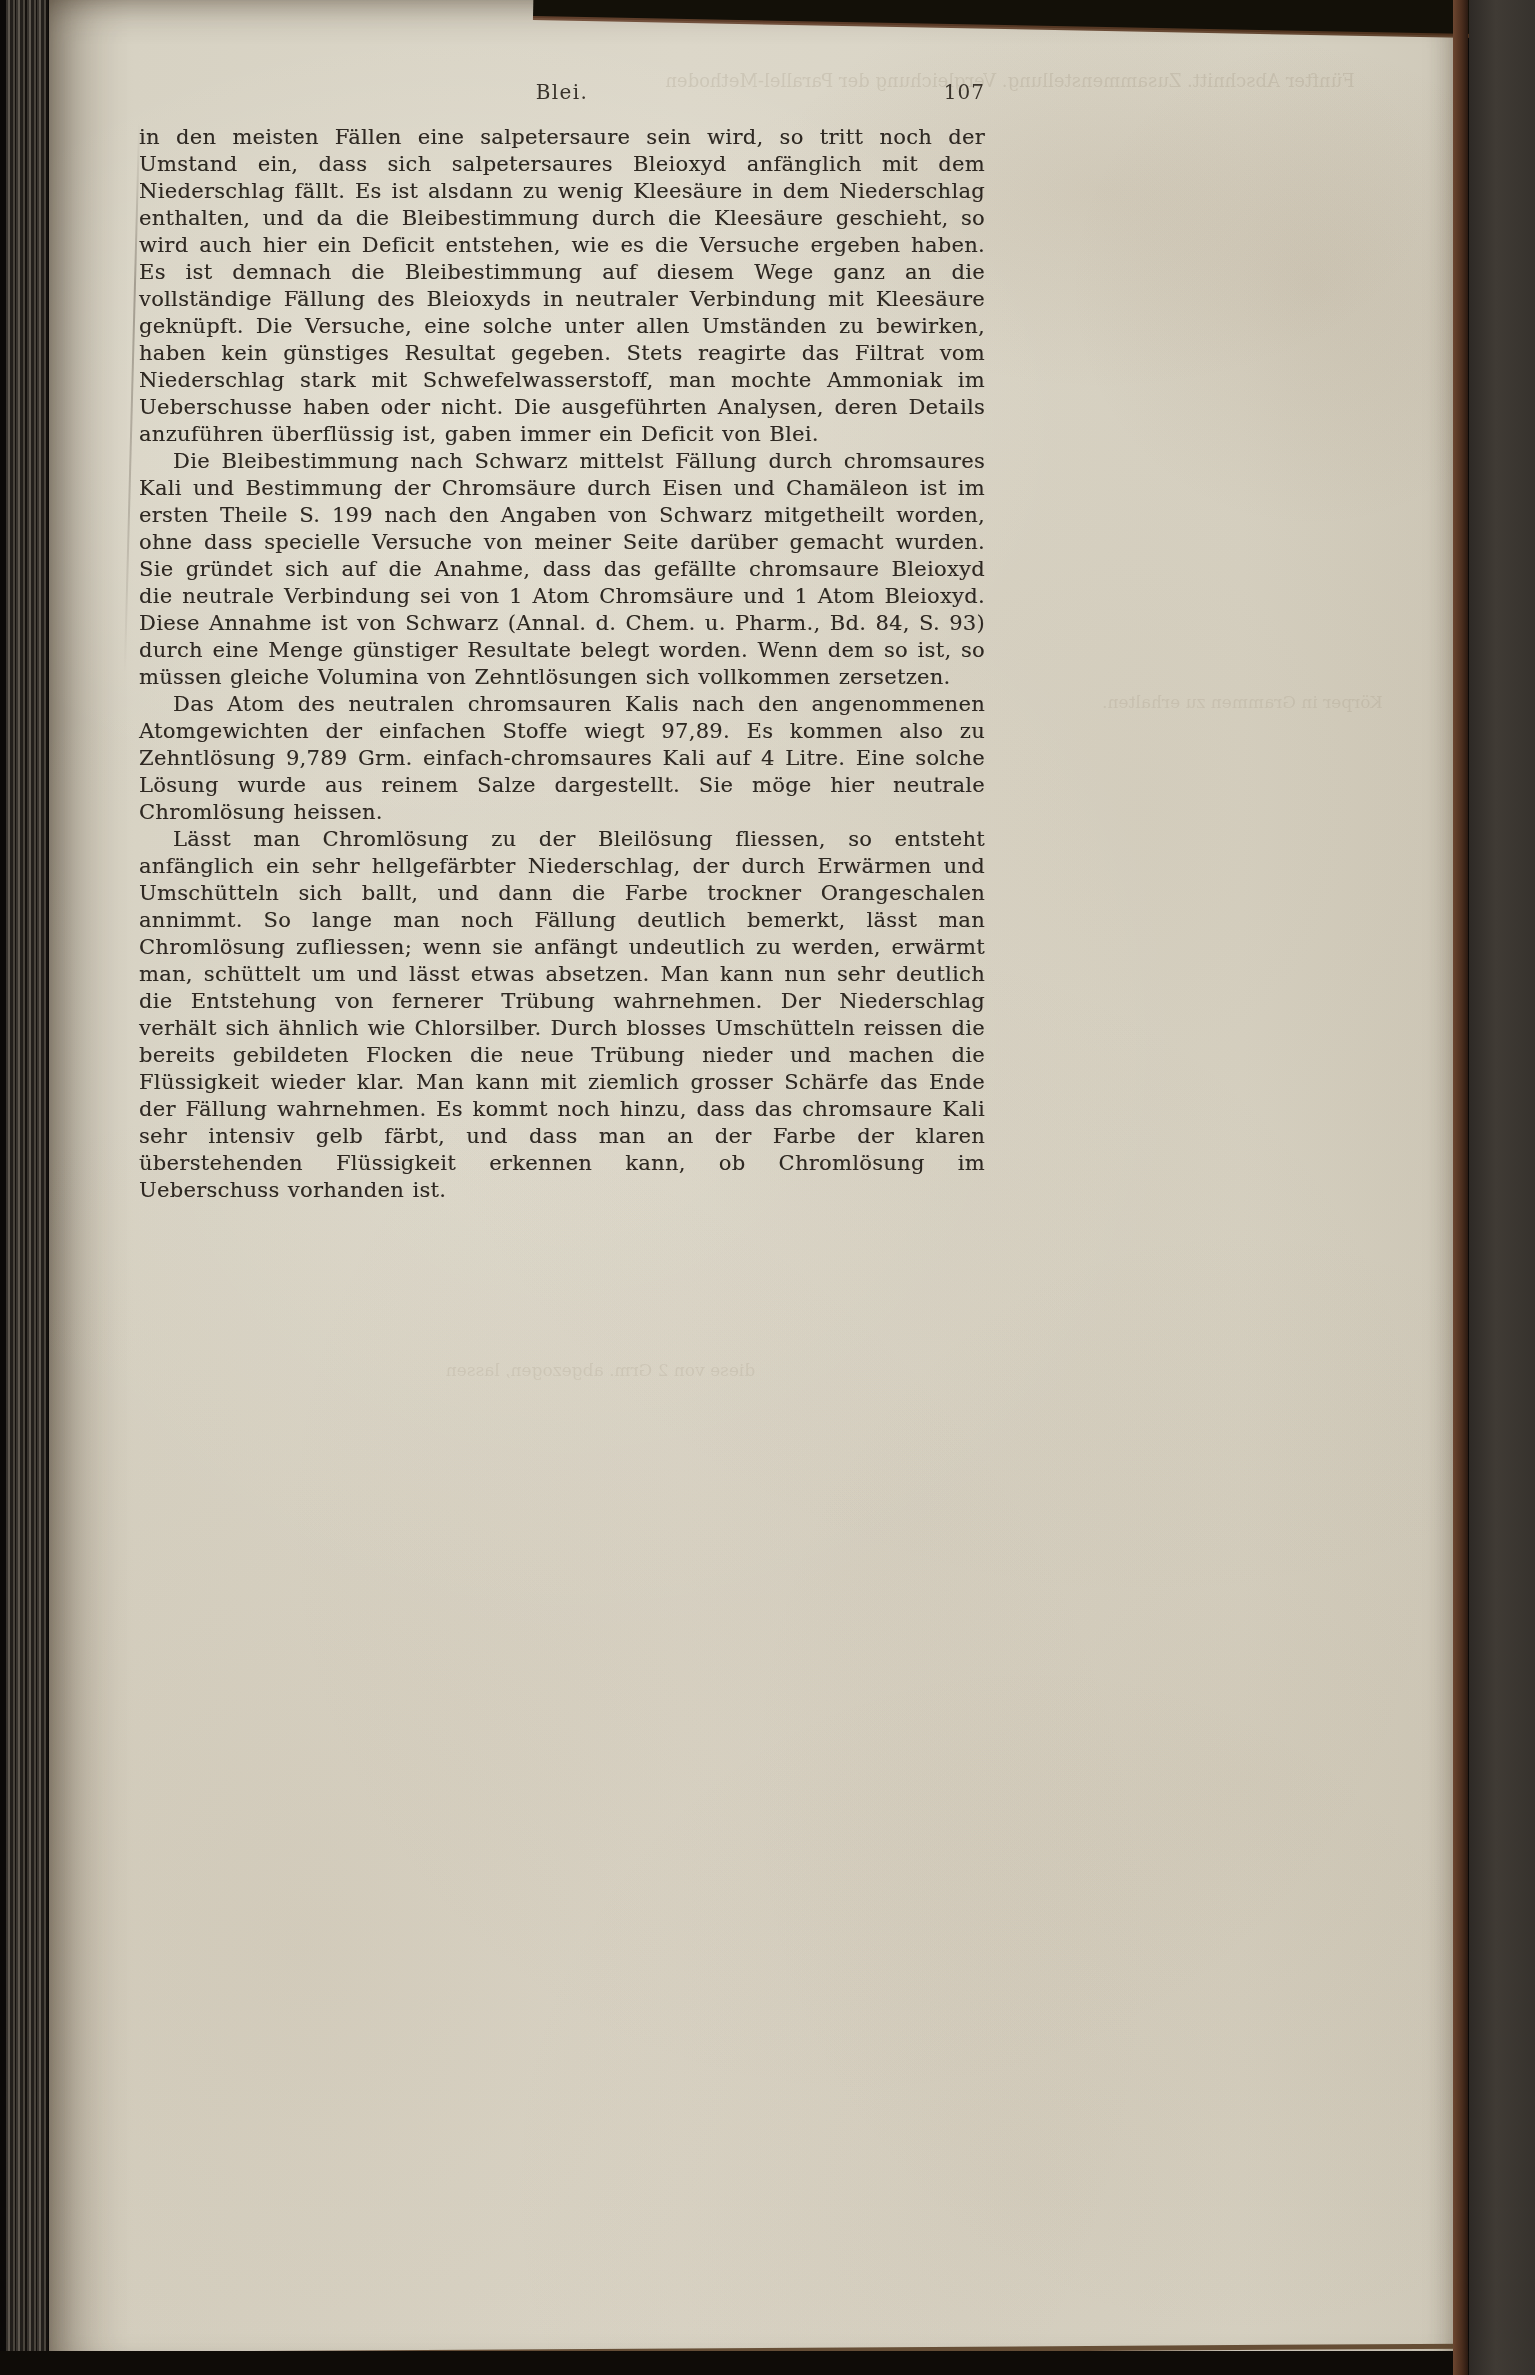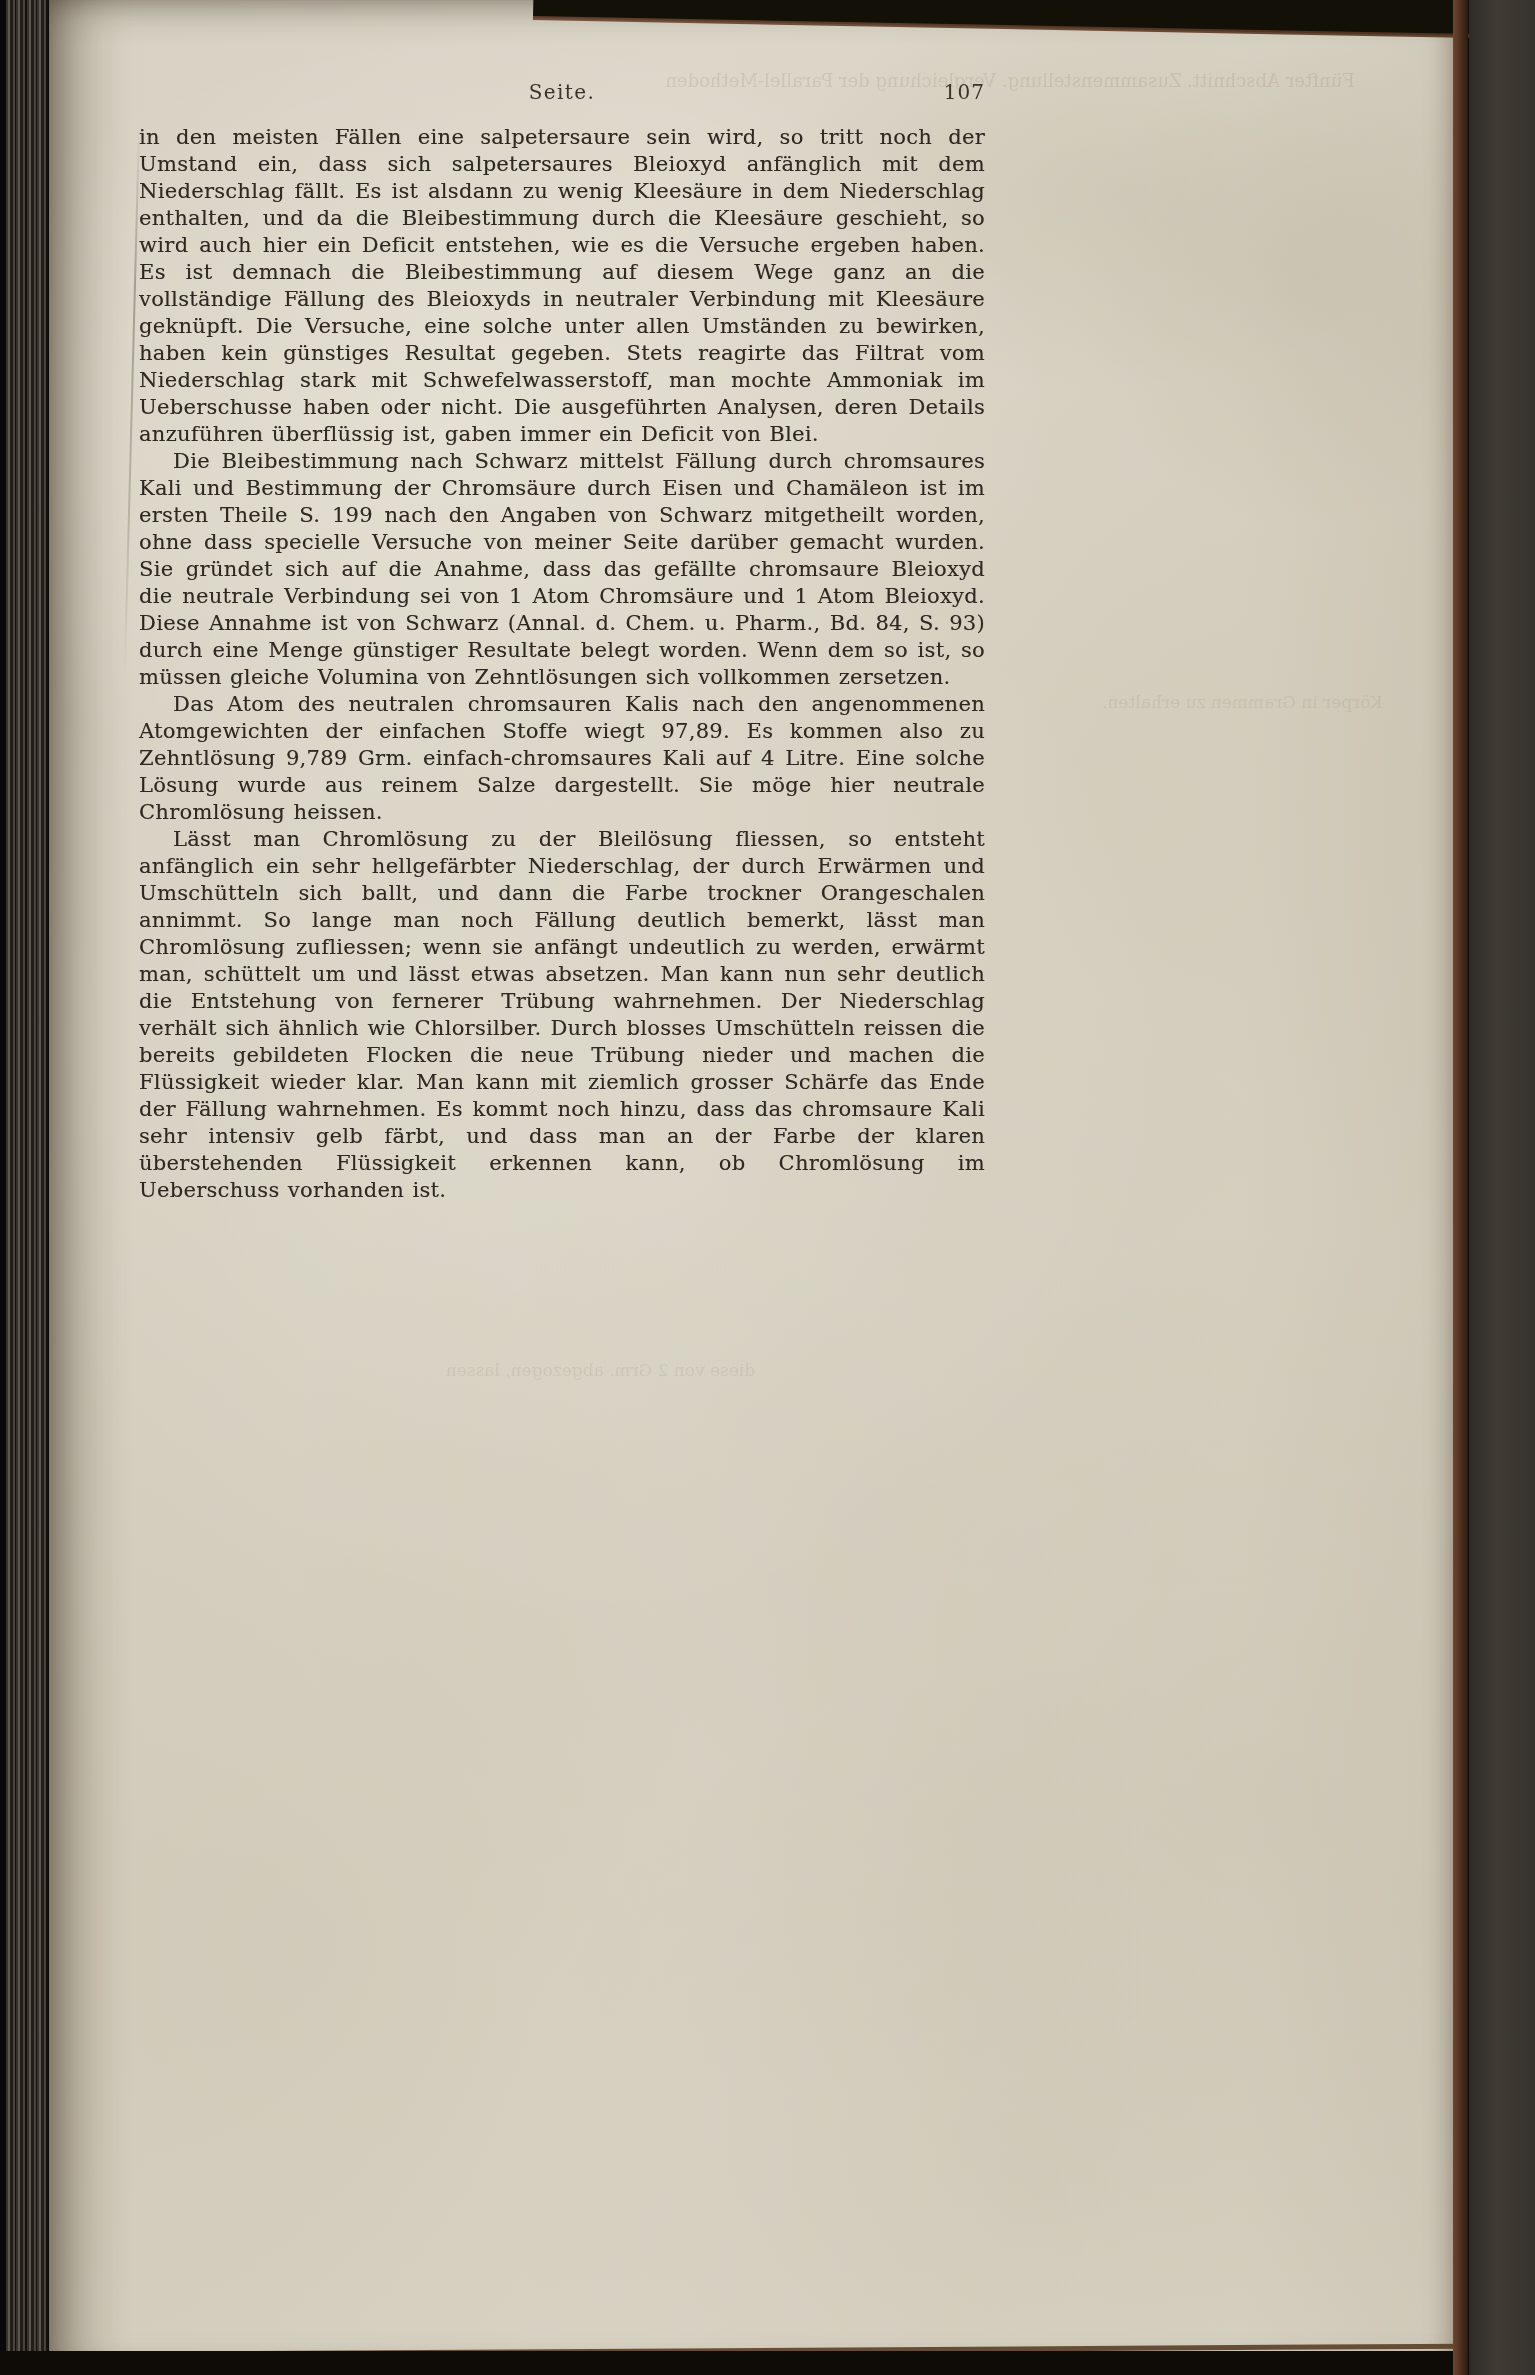--- a/index.html
+++ b/index.html
@@ -182,21 +182,21 @@
   </div>
 
   <div class="page">
     <div class="mottle"></div>
 
     <div class="ghost ghost-0">Fünfter Abschnitt. Zusammenstellung. Vergleichung der Parallel-Methoden</div>
     <div class="ghost ghost-1">Körper in Grammen zu erhalten.</div>
     <div class="ghost ghost-2">diese von 2 Grm. abgezogen, lassen</div>
 
     <div class="page-header">
-      <div class="running-title">Seite.</div>
+      <div class="running-title">Blei.</div>
       <div class="page-number">107</div>
     </div>
 
     <div class="text-block" lang="de">
 
     <p>in den meisten Fällen eine salpetersaure sein wird, so tritt noch der Umstand ein, dass sich salpetersaures Bleioxyd anfänglich mit dem Niederschlag fällt. Es ist alsdann zu wenig Kleesäure in dem Niederschlag enthalten, und da die Bleibestimmung durch die Kleesäure geschieht, so wird auch hier ein Deficit entstehen, wie es die Versuche ergeben haben. Es ist demnach die Bleibestimmung auf diesem Wege ganz an die vollständige Fällung des Bleioxyds in neutraler Verbindung mit Kleesäure geknüpft. Die Versuche, eine solche unter allen Umständen zu bewirken, haben kein günstiges Resultat gegeben. Stets reagirte das Filtrat vom Niederschlag stark mit Schwefelwasserstoff, man mochte Ammoniak im Ueberschusse haben oder nicht. Die ausgeführten Analysen, deren Details anzuführen überflüssig ist, gaben immer ein Deficit von Blei.</p>
         <p class="indent">Die Bleibestimmung nach Schwarz mittelst Fällung durch chromsaures Kali und Bestimmung der Chromsäure durch Eisen und Chamäleon ist im ersten Theile S. 199 nach den Angaben von Schwarz mitgetheilt worden, ohne dass specielle Versuche von meiner Seite darüber gemacht wurden. Sie gründet sich auf die Anahme, dass das gefällte chromsaure Bleioxyd die neutrale Verbindung sei von 1 Atom Chromsäure und 1 Atom Bleioxyd. Diese Annahme ist von Schwarz (Annal. d. Chem. u. Pharm., Bd. 84, S. 93) durch eine Menge günstiger Resultate belegt worden. Wenn dem so ist, so müssen gleiche Volumina von Zehntlösungen sich vollkommen zersetzen.</p>
         <p class="indent">Das Atom des neutralen chromsauren Kalis nach den angenommenen Atomgewichten der einfachen Stoffe wiegt 97,89. Es kommen also zu Zehntlösung 9,789 Grm. einfach-chromsaures Kali auf 4 Litre. Eine solche Lösung wurde aus reinem Salze dargestellt. Sie möge hier neutrale Chromlösung heissen.</p>
         <p class="indent">Lässt man Chromlösung zu der Bleilösung fliessen, so entsteht anfänglich ein sehr hellgefärbter Niederschlag, der durch Erwärmen und Umschütteln sich ballt, und dann die Farbe trockner Orangeschalen annimmt. So lange man noch Fällung deutlich bemerkt, lässt man Chromlösung zufliessen; wenn sie anfängt undeutlich zu werden, erwärmt man, schüttelt um und lässt etwas absetzen. Man kann nun sehr deutlich die Entstehung von fernerer Trübung wahrnehmen. Der Niederschlag verhält sich ähnlich wie Chlorsilber. Durch blosses Umschütteln reissen die bereits gebildeten Flocken die neue Trübung nieder und machen die Flüssigkeit wieder klar. Man kann mit ziemlich grosser Schärfe das Ende der Fällung wahrnehmen. Es kommt noch hinzu, dass das chromsaure Kali sehr intensiv gelb färbt, und dass man an der Farbe der klaren überstehenden Flüssigkeit erkennen kann, ob Chromlösung im Ueberschuss vorhanden ist.</p>
       </div>

